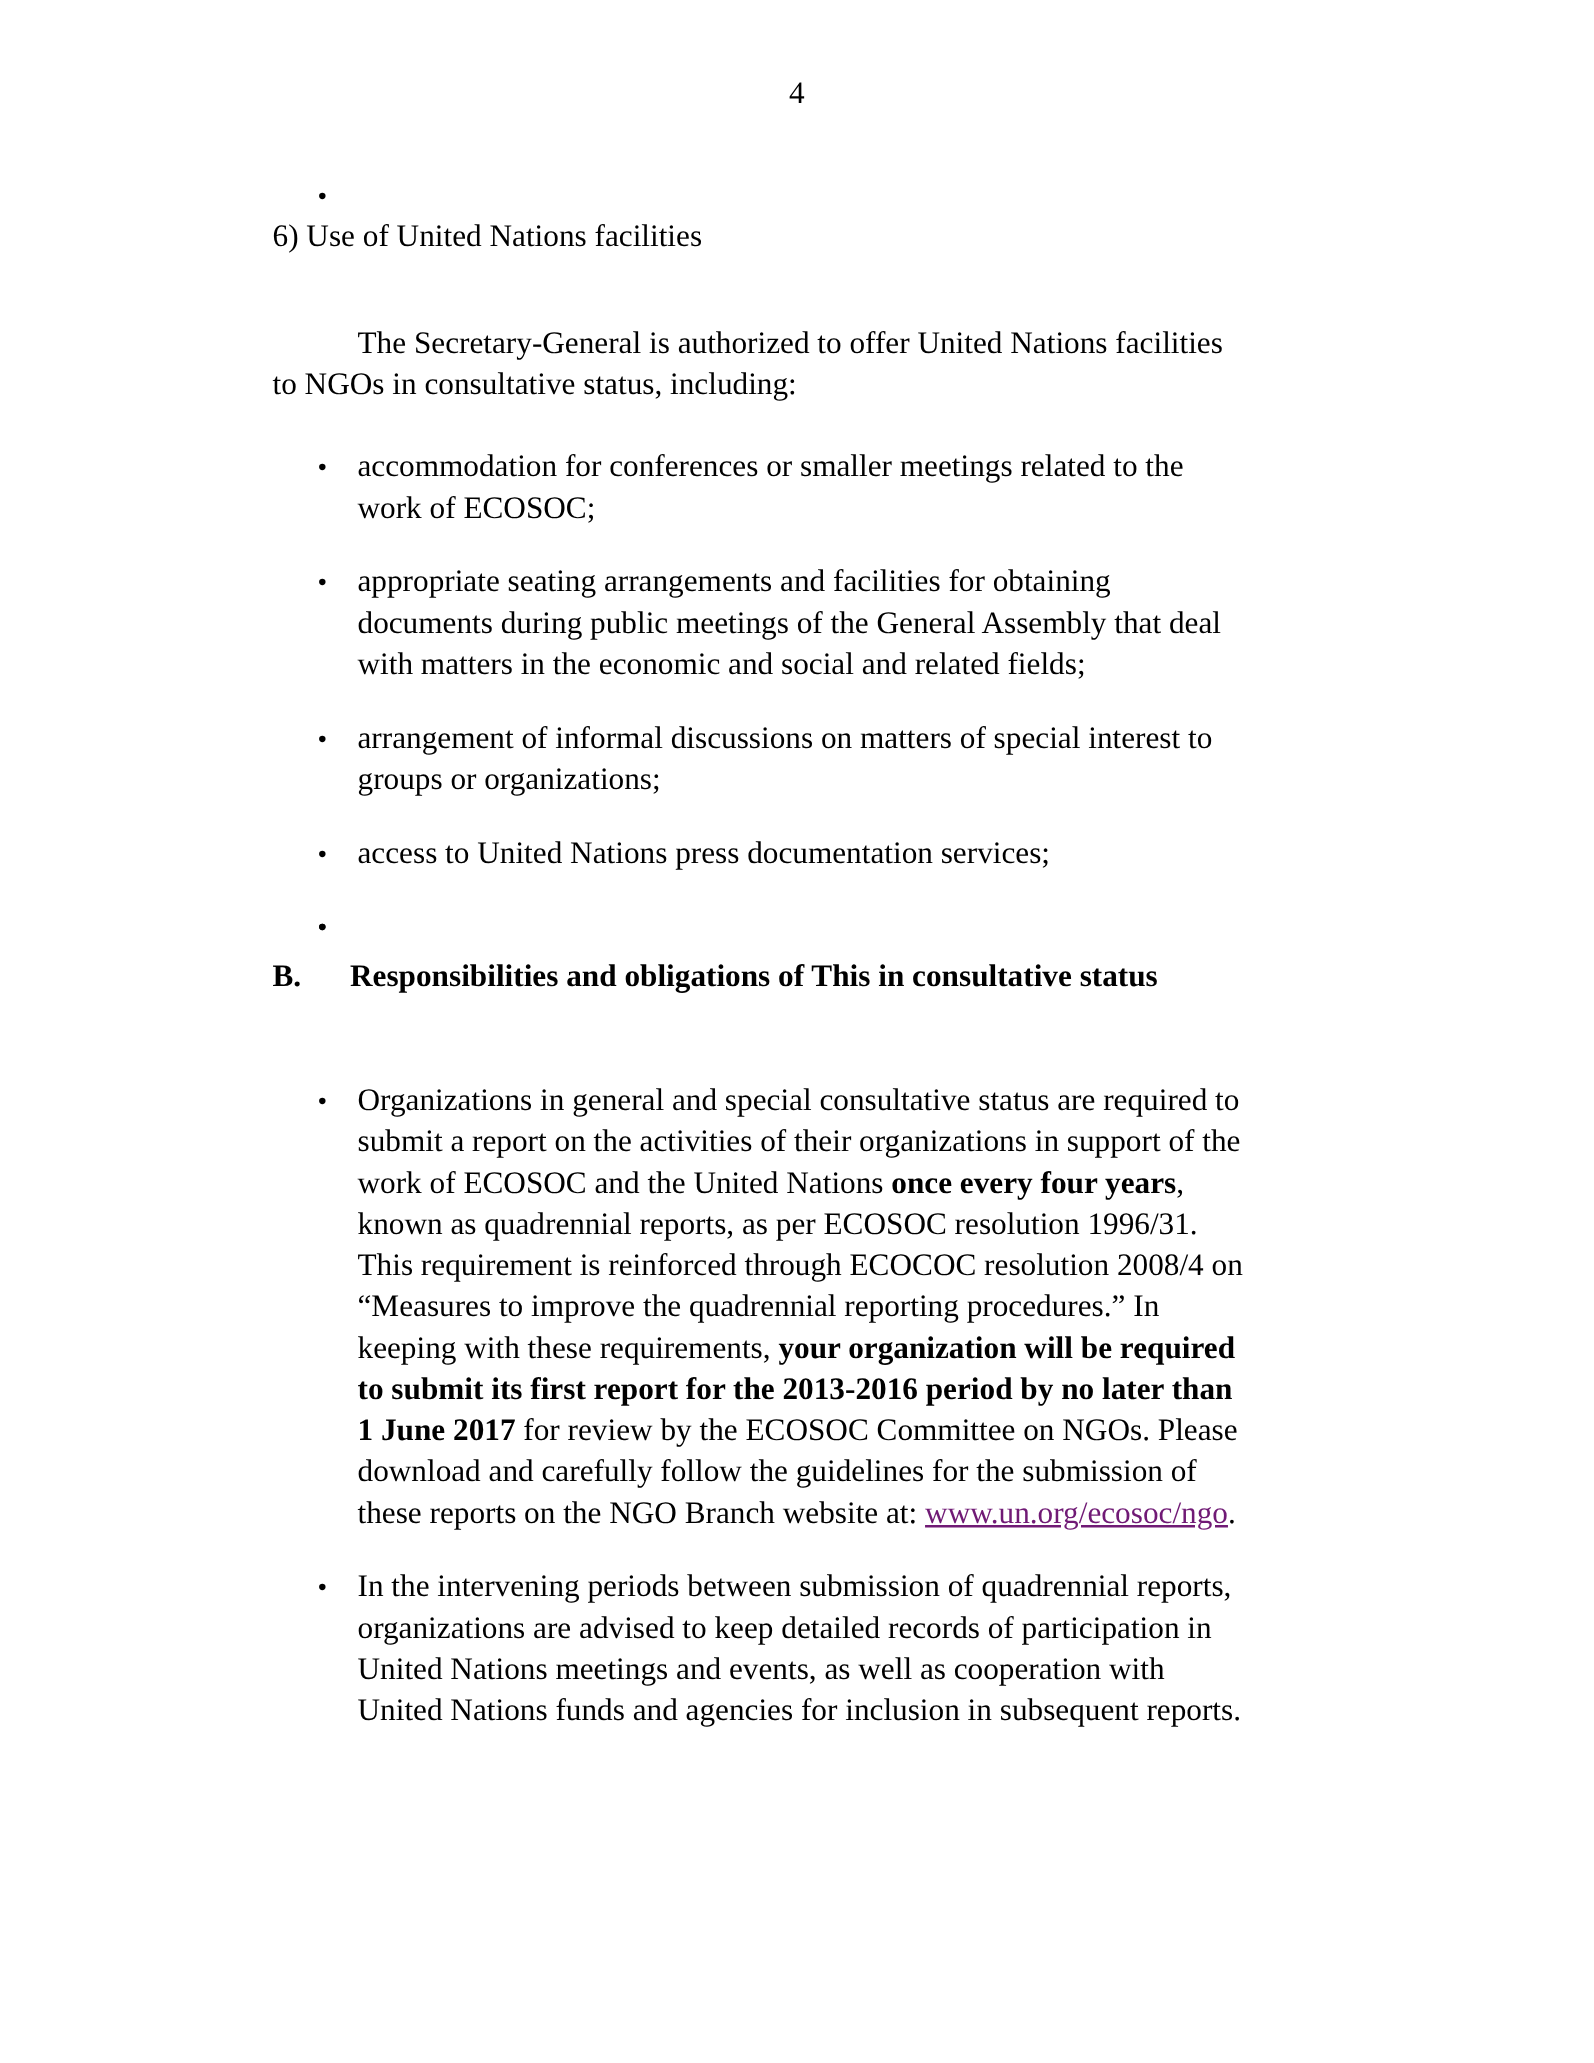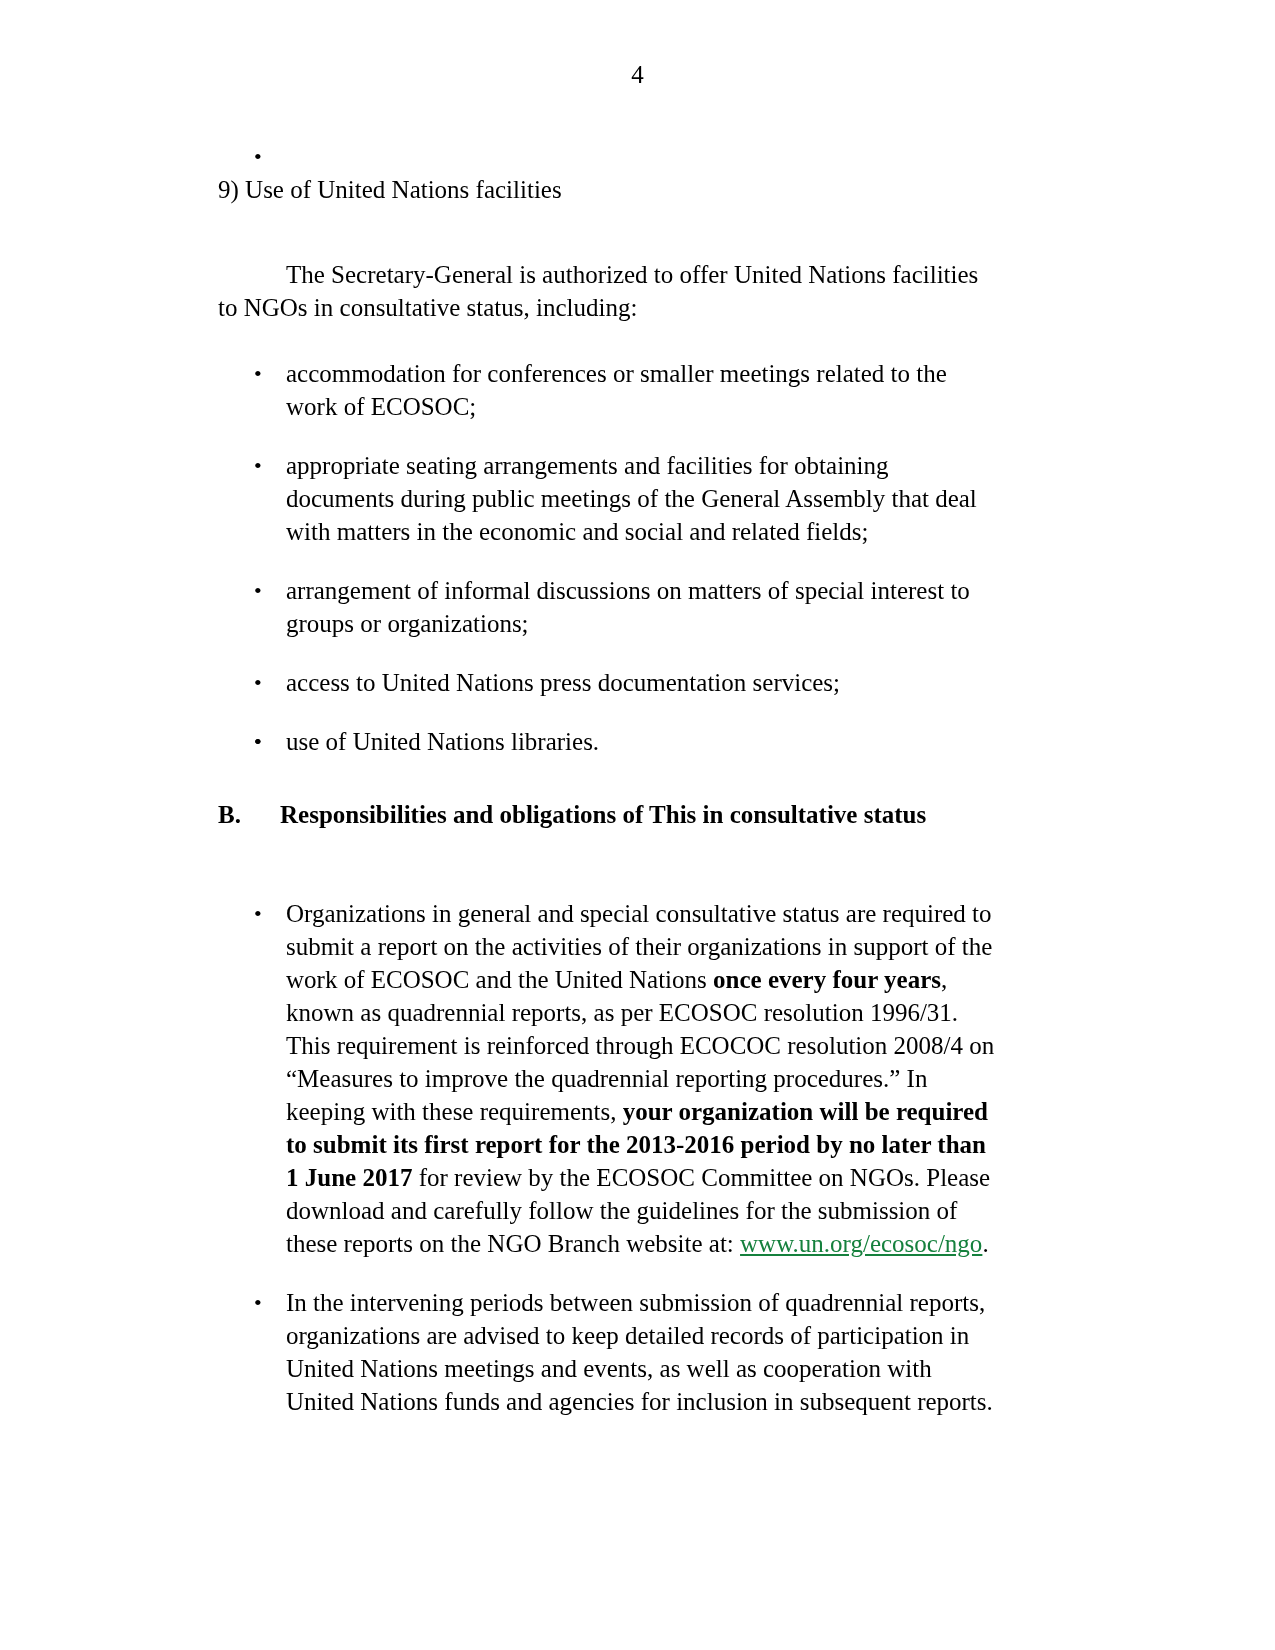--- a/index.html
+++ b/index.html
@@ -100,21 +100,21 @@
     flex: 1 1 auto;
   }
 
   
   .b {
     font-weight: bold;
     font-family: Liberation Serif, serif;
   }
 
   .link {
-    color: #15803d;
+    color: #701a75;
     text-decoration: underline;
   }
   .gap-md { height: 24px; }
   .gap-lg { height: 33px; }
   .gap-xl { height: 40px; }
 </style>
 </head>
 <body>
 
 <div class="page">
@@ -126,21 +126,21 @@
     <div style="height:140px"></div>
 
     <ul class="bullets">
       <li>
         <span class="bullet-marker">•</span>
       </li>
     </ul>
 
     <div class="gap-lg"></div>
 
-    <p class="para numbered">9) Use of United Nations facilities</p>
+    <p class="para numbered">6) Use of United Nations facilities</p>
 
     <div class="gap-md"></div>
 
     <p class="para indented-first">The Secretary-General is authorized to offer United Nations facilities to NGOs in consultative status, including:</p>
 
     <div class="gap-lg"></div>
 
     <ul class="bullets">
       <li>
         <span class="bullet-marker">•</span>
@@ -156,21 +156,20 @@
       </li>
       <li style="margin-top:26px">
         <span class="bullet-marker">•</span>
         <span>access to United Nations press documentation services;</span>
       </li>
       <li style="margin-top:26px">
         <span class="bullet-marker">•</span>
       </li>
       <li style="margin-top:26px">
         <span class="bullet-marker">•</span>
-        <span>use of United Nations libraries.</span>
       </li>
     </ul>
 
     <div class="gap-xl"></div>
 
     <div class="section-heading">
       <span class="letter">B.</span>
       <span class="heading-text">Responsibilities and obligations of This in consultative status</span>
     </div>
 

